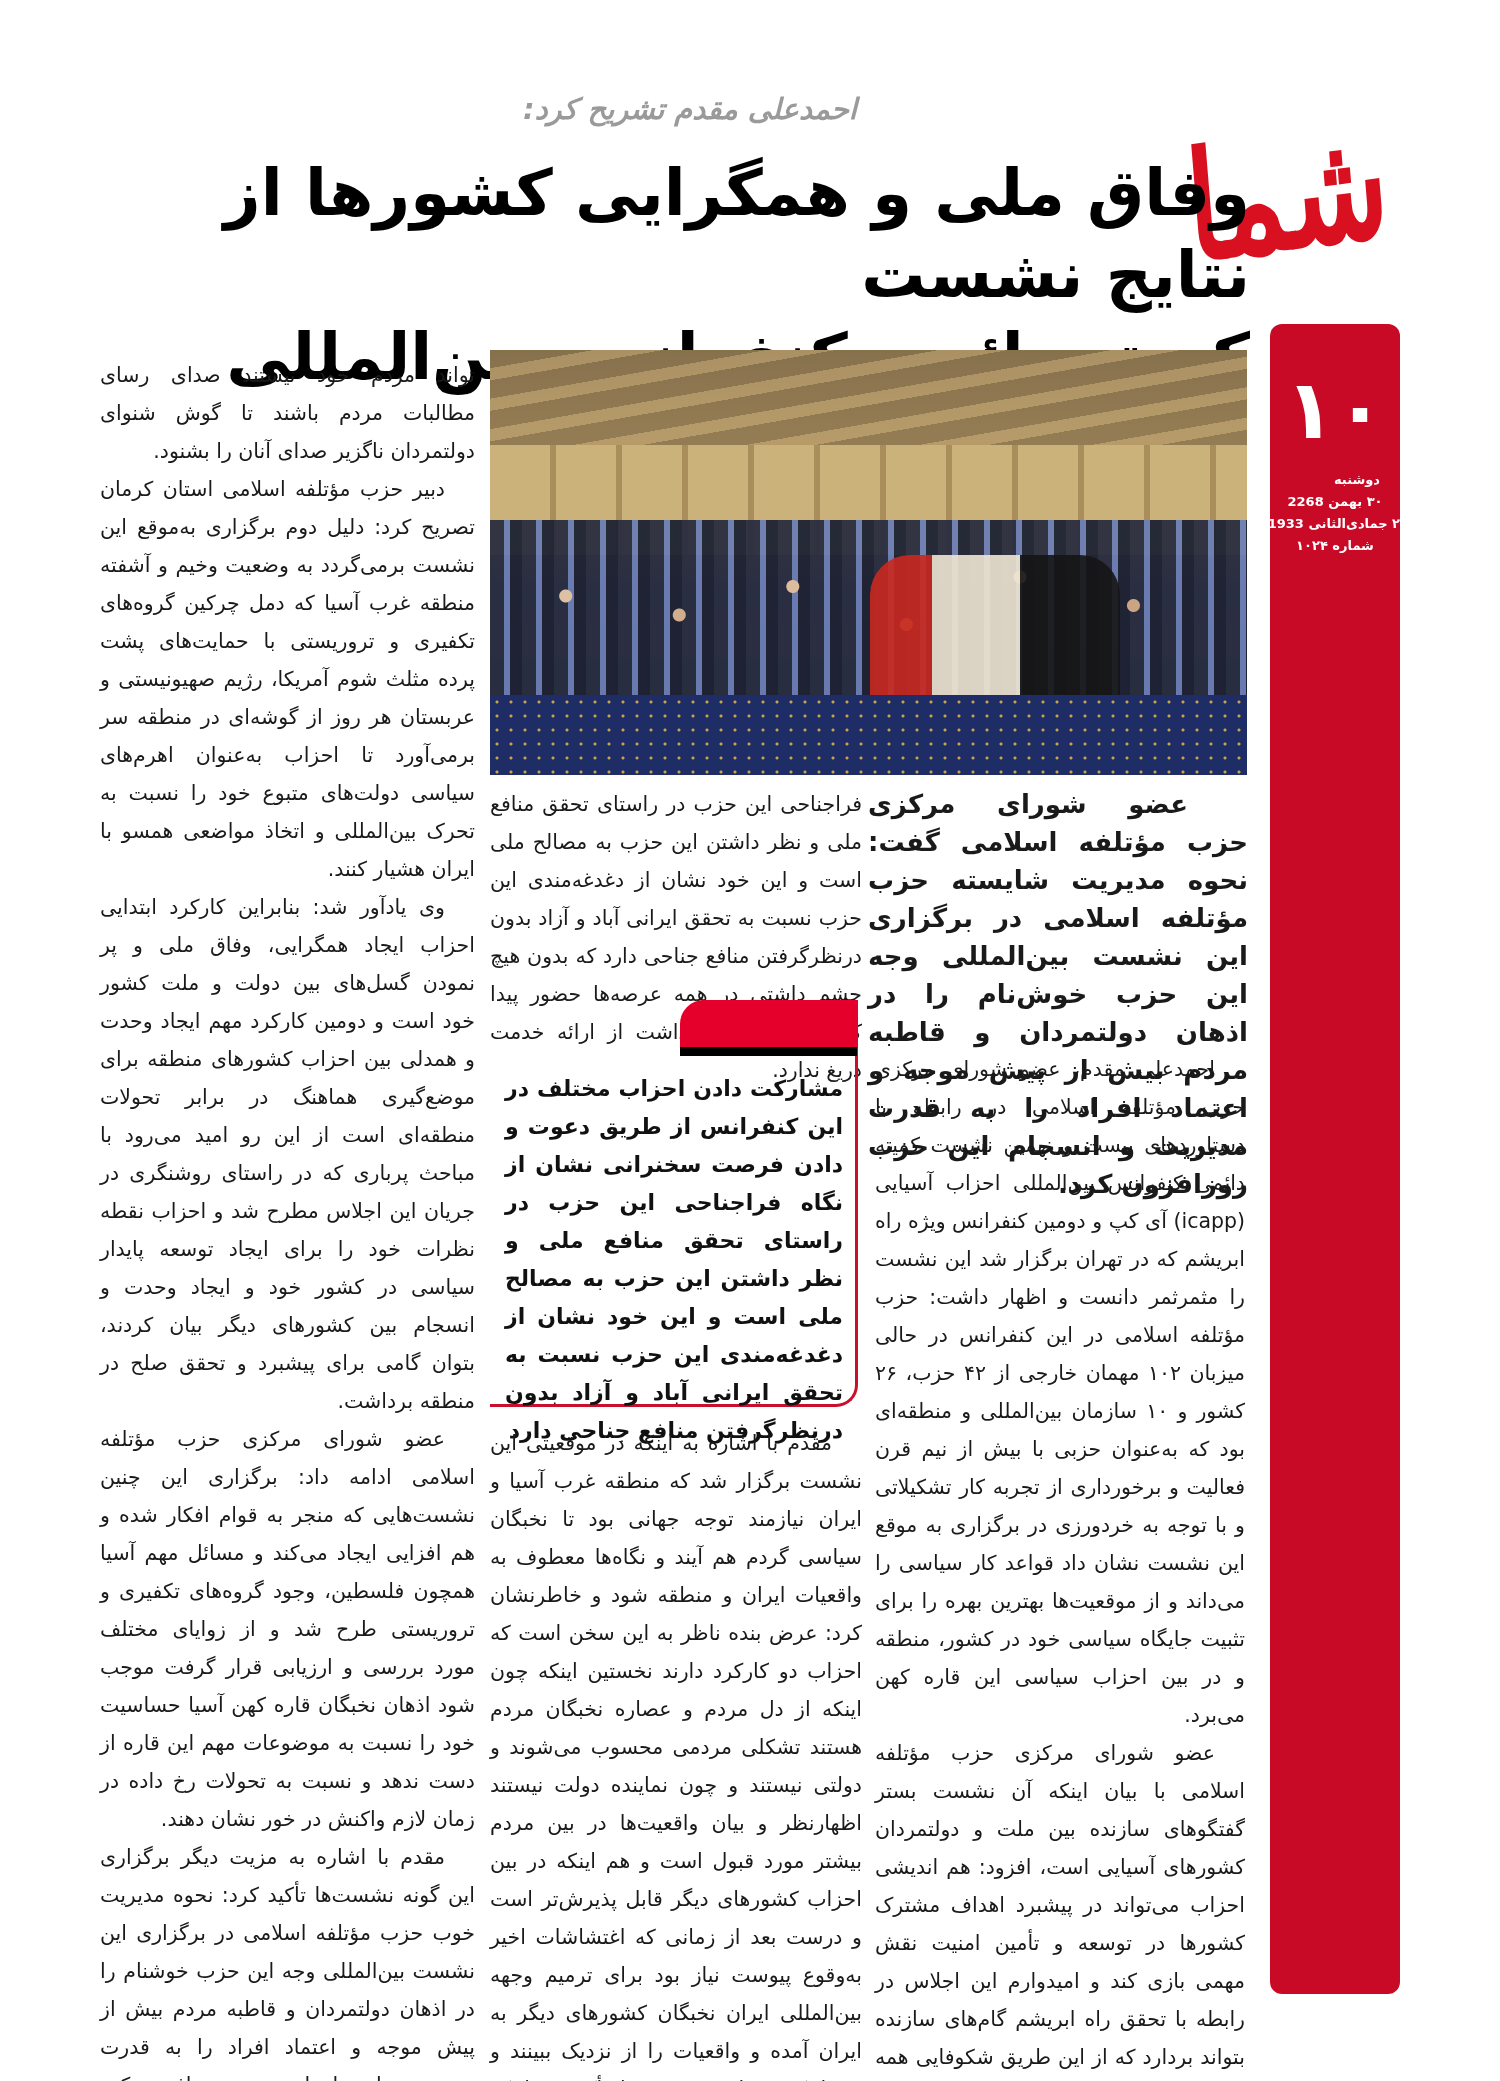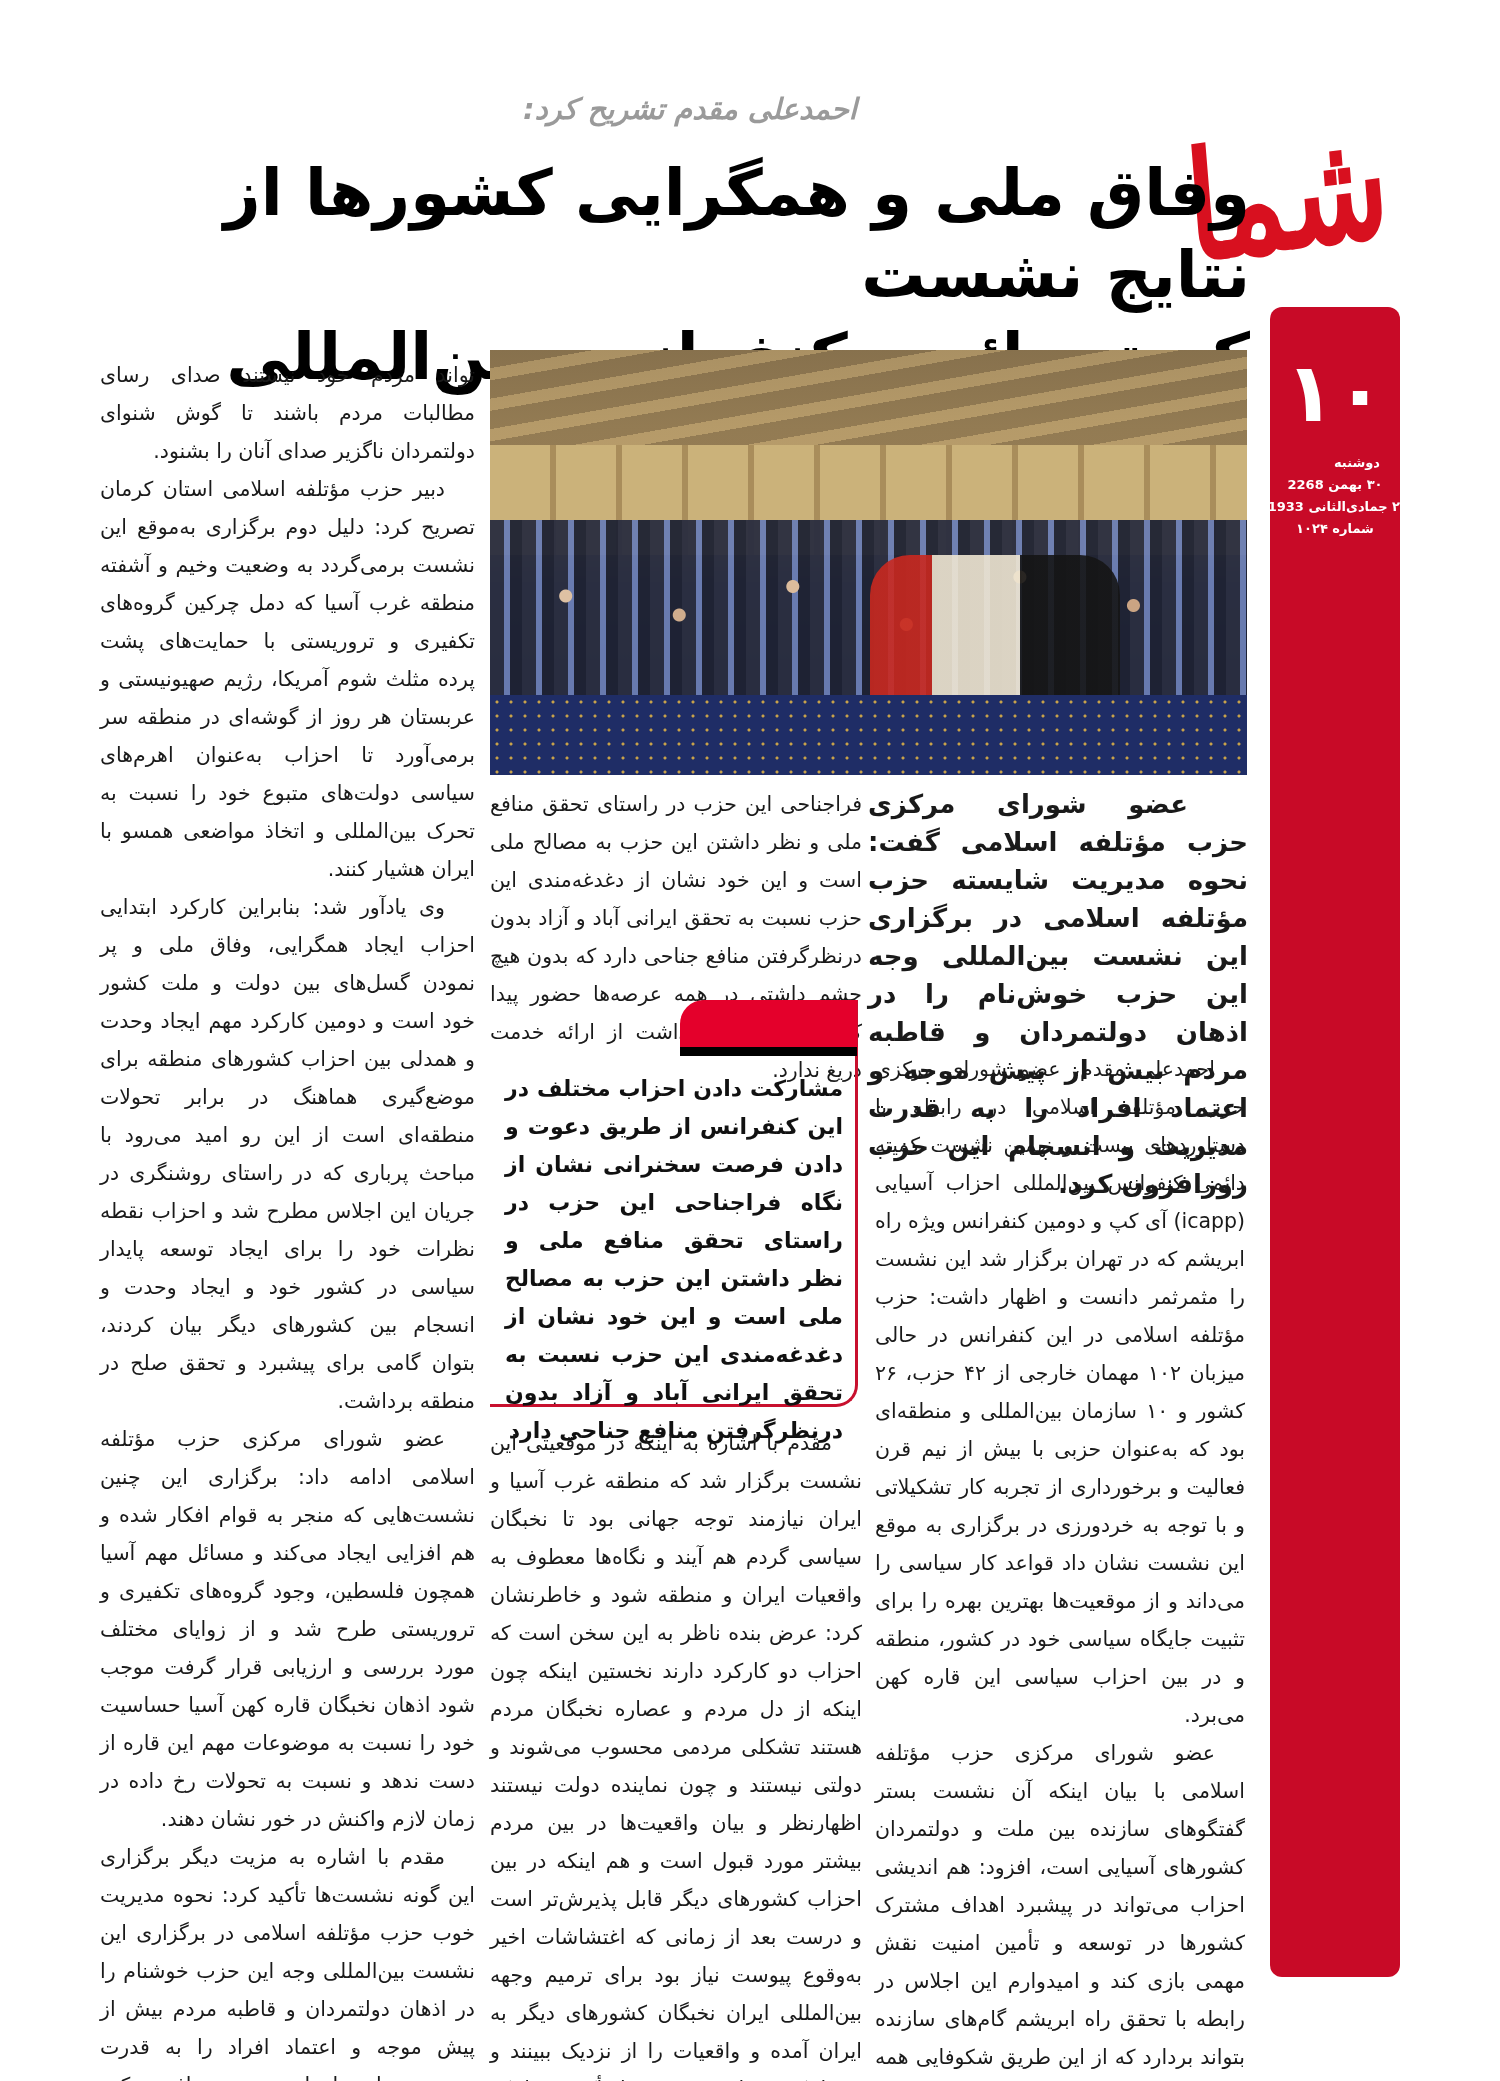--- a/index.html
+++ b/index.html
@@ -12,21 +12,21 @@
   
   .logo {
     left: 1272px; top: 88px; width: 130px; height: 200px;
     color: #d8101f; font-family: "DejaVu Serif", serif; font-weight: bold;
     font-size: 150px; line-height: 200px; text-align: center;
     transform: scaleX(0.78) rotate(-6deg);
   }
 
   
   .sidebar {
-    left: 1270px; top: 307px; width: 130px; height: 1670px;
+    left: 1270px; top: 324px; width: 130px; height: 1670px;
     background: #c80a27; border-radius: 12px; color: #fff; text-align: center;
   }
   .page-num {
     margin-top: 45px; font-size: 82px; font-weight: bold; line-height: 1;
     letter-spacing: 6px; font-family: "DejaVu Sans", sans-serif;
   }
   .date-line { font-size: 13px; font-weight: bold; line-height: 22px; white-space: nowrap; }
   .date-line.first { margin-top: 18px; margin-left: 44px; }
 
   

